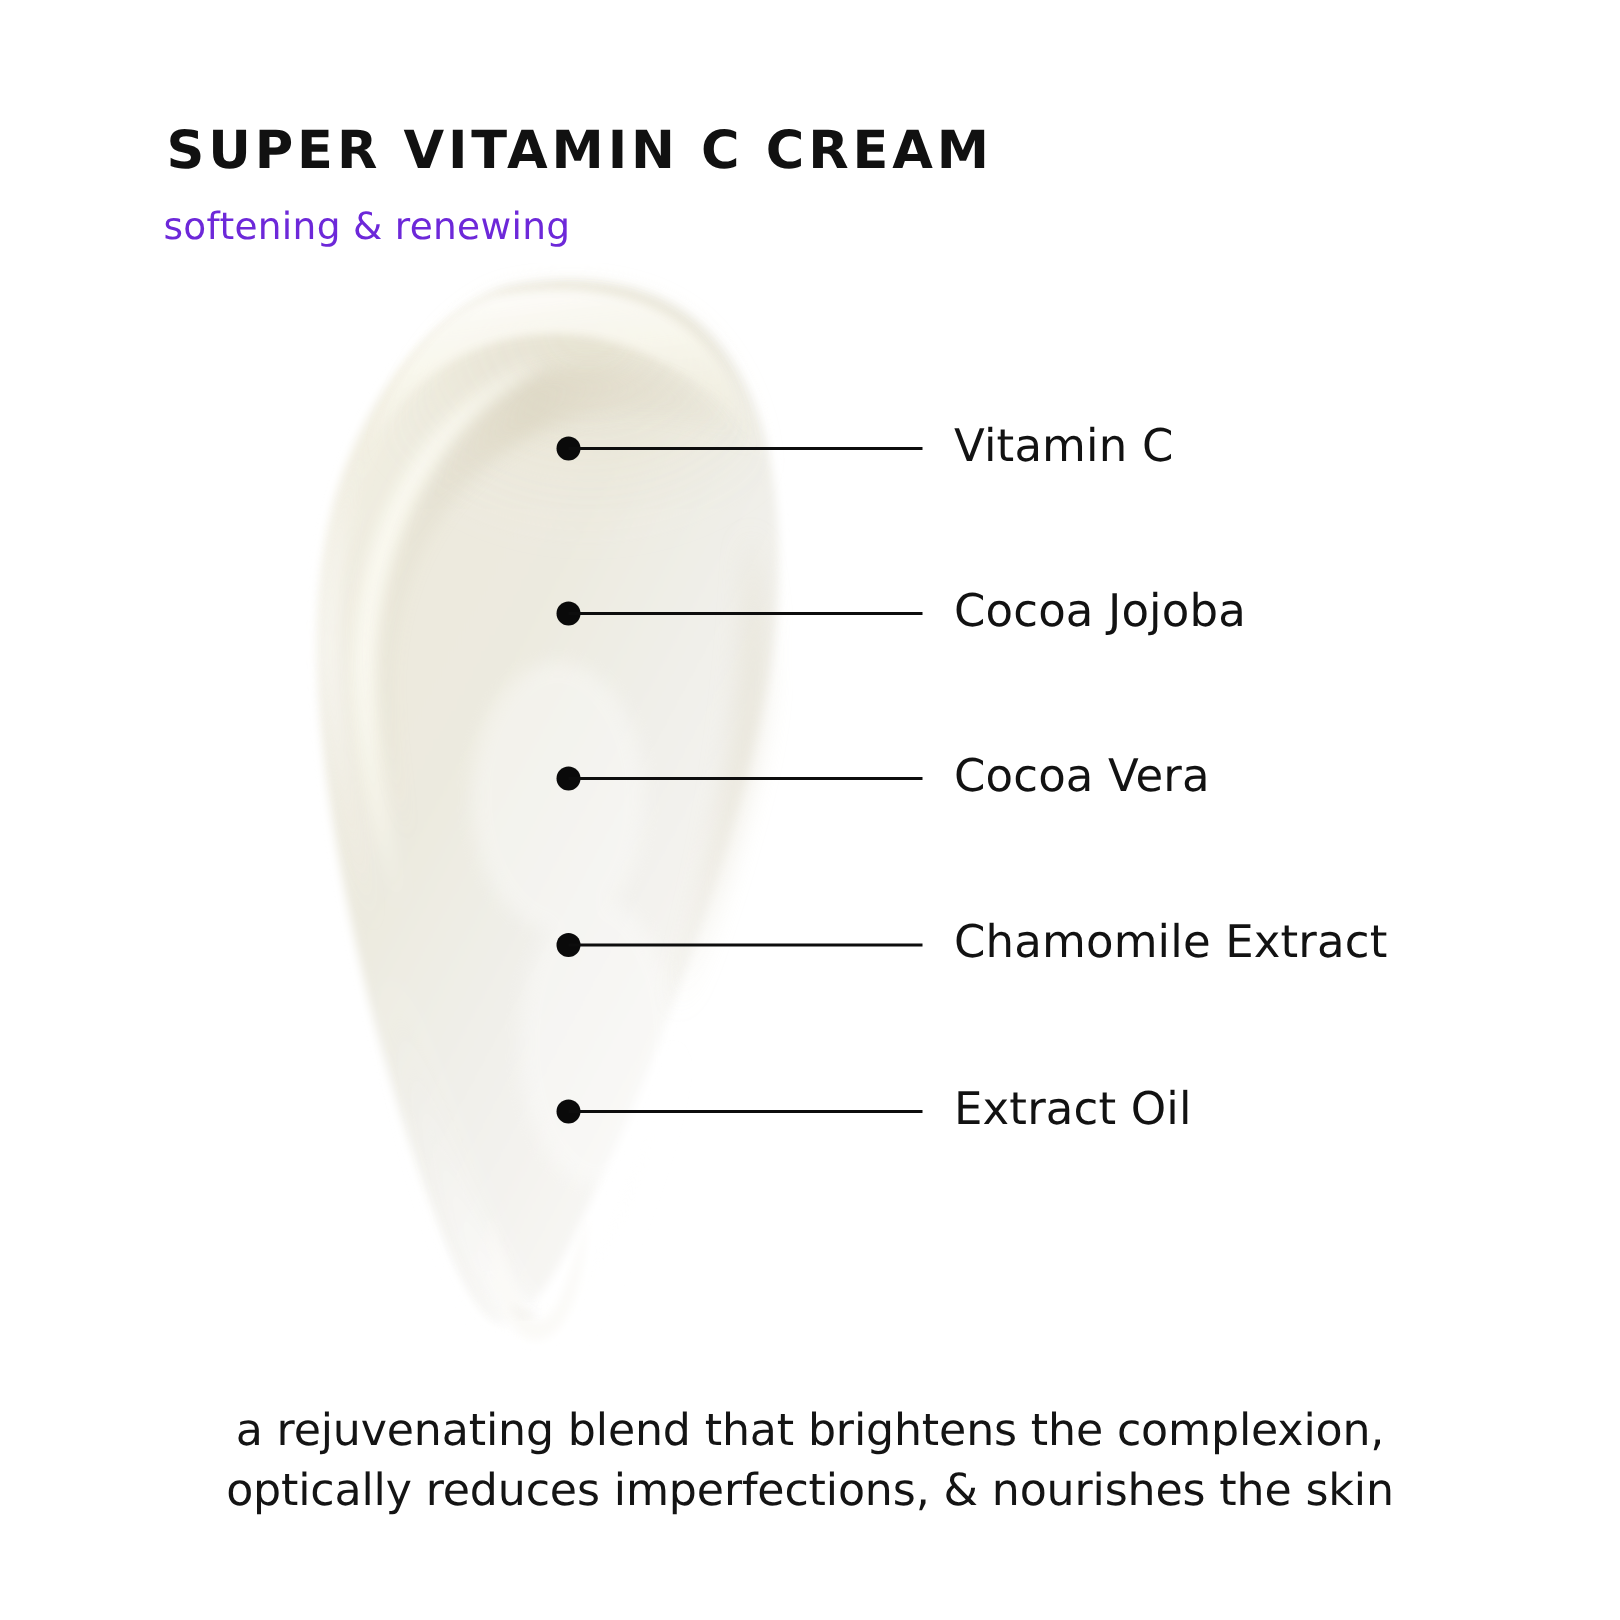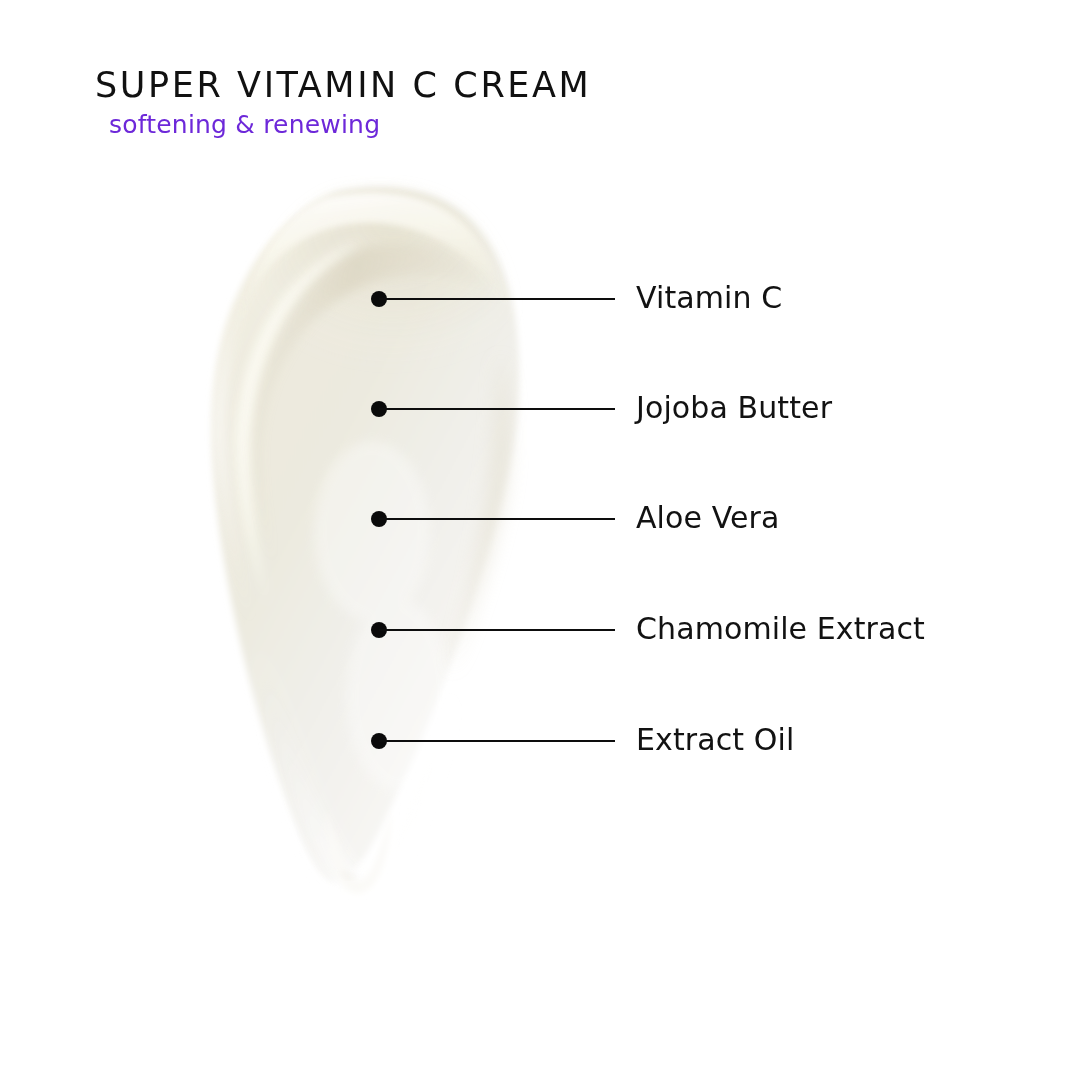--- a/index.html
+++ b/index.html
@@ -25,26 +25,26 @@
   
   .header {
     position: absolute;
     left: 95px;
     top: 66px;
     width: 760px;
   }
   .product-title {
     font-family: "DejaVu Sans", sans-serif;
     font-size: 35px;
-    font-weight: 400;
+    font-weight: 700;
     letter-spacing: 2.6px;
     color: #111111;
     line-height: 1.12;
     white-space: nowrap;
-    margin: 0;
+    margin: 16px;
     text-transform: uppercase;
   }
   .product-subtitle {
     font-family: "DejaVu Sans", sans-serif;
     font-size: 25px;
     font-weight: 400;
     letter-spacing: 0.2px;
     color: #6d28d9;
     margin: 6px 0 0 14px;
     line-height: 1.15;
@@ -327,37 +327,41 @@
 
     <div class="callout" style="top:299px;">
       <span class="dot"></span>
       <span class="leader"></span>
       <span class="ingredient-label">Vitamin C</span>
     </div>
 
     <div class="callout" style="top:409px;">
       <span class="dot"></span>
       <span class="leader"></span>
-      <span class="ingredient-label">Jojoba Butter</span>
+      <span class="ingredient-label">Cocoa Jojoba</span>
     </div>
 
     <div class="callout" style="top:519px;">
       <span class="dot"></span>
       <span class="leader"></span>
-      <span class="ingredient-label">Aloe Vera</span>
+      <span class="ingredient-label">Cocoa Vera</span>
     </div>
 
     <div class="callout" style="top:630px;">
       <span class="dot"></span>
       <span class="leader"></span>
       <span class="ingredient-label">Chamomile Extract</span>
     </div>
 
     <div class="callout" style="top:741px;">
       <span class="dot"></span>
       <span class="leader"></span>
       <span class="ingredient-label">Extract Oil</span>
     </div>
 
   </div>
 
+  <div class="description">
+    <span class="desc-line">a rejuvenating blend that brightens the complexion,</span>
+    <span class="desc-line">optically reduces imperfections, &amp; nourishes the skin</span>
+  </div>
 
 </div>
 
 </body></html>

